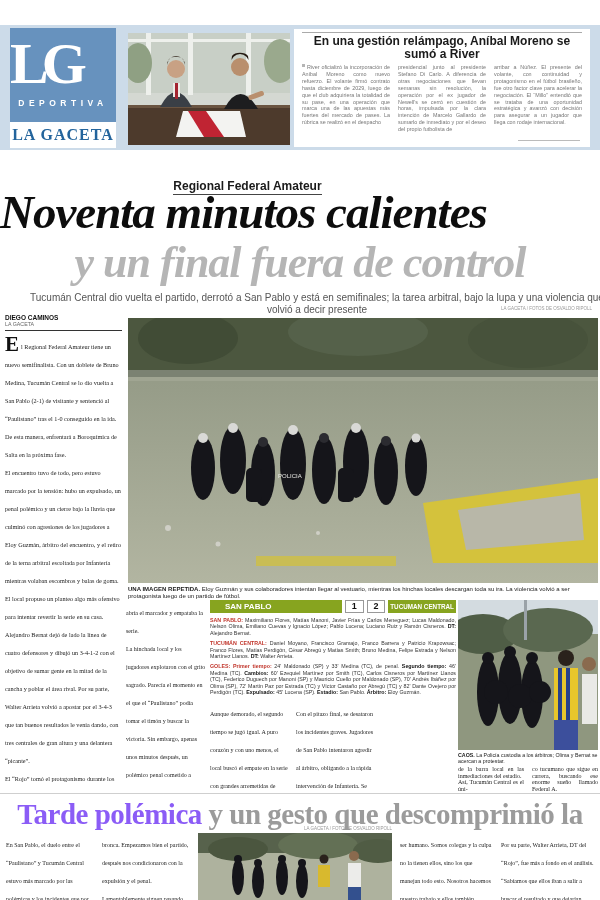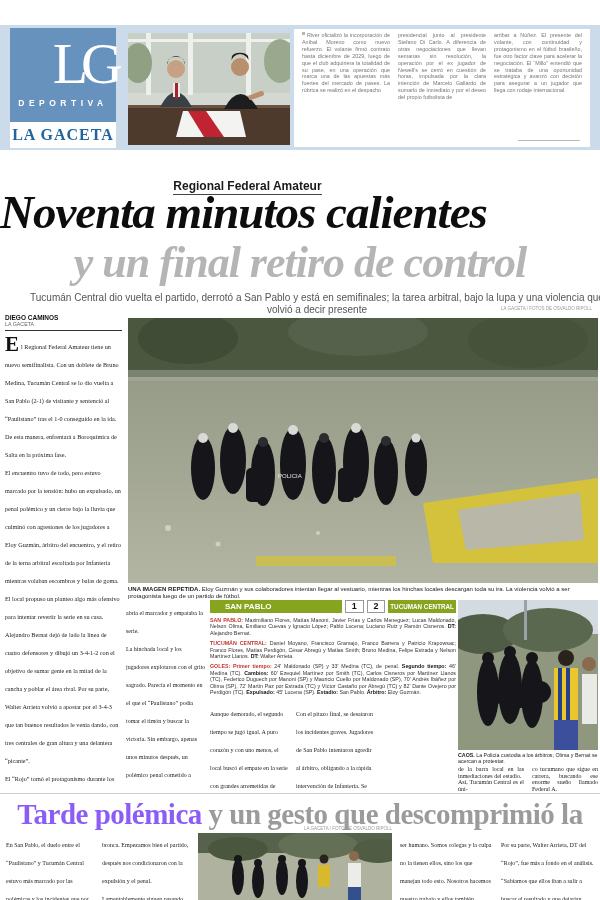--- a/index.html
+++ b/index.html
@@ -3,22 +3,22 @@
 <meta charset="utf-8">
 <style>
   html,body{margin:0;padding:0;background:#e9e9e9;}
   .page{position:relative;width:600px;height:900px;background:#fff;overflow:hidden;
         font-family:"Liberation Serif",serif;color:#222;}
   .abs{position:absolute;}
 
   
   .band{position:absolute;left:0;top:25px;width:600px;height:125px;background:#ccdbe9;}
   .logobox{position:absolute;left:10px;top:28px;width:106px;height:120px;background:#6792be;}
-  .lg-initials{display:block;text-align:right;font-family:"Liberation Serif",serif;
-      font-weight:normal;font-size:58px;line-height:64px;letter-spacing:-7px;color:#fff;margin-top:4px;}
+  .lg-initials{display:block;text-align:left;font-family:"Liberation Serif",serif;
+      font-weight:bold;font-size:58px;line-height:64px;letter-spacing:-7px;color:#fff;margin-top:4px;}
   .lg-division{display:block;text-align:center;font-family:"Liberation Sans",sans-serif;
       font-weight:bold;font-size:8.5px;letter-spacing:4.5px;color:#fff;margin-top:2px;}
   .lg-paper{position:absolute;left:0;bottom:0;width:106px;height:26px;background:#fff;
       text-align:center;font-family:"Liberation Serif",serif;font-weight:bold;font-size:16px;
       line-height:26px;letter-spacing:1px;color:#23649c;}
   .top-photo{position:absolute;left:128px;top:33px;width:162px;height:112px;overflow:hidden;}
   .top-story{position:absolute;left:294px;top:29px;width:296px;height:118px;background:#fff;
       padding:3px 8px;box-sizing:border-box;font-family:"Liberation Sans",sans-serif;}
   .top-story h2{margin:0;padding:2px 0 3px 0;border-top:1px solid #aaa;
       font-size:12px;line-height:13px;text-align:center;color:#1a1a1a;}
@@ -131,34 +131,35 @@
       <rect x="45" y="50" width="7" height="14" fill="#eceae6"></rect>
       <rect x="47" y="50" width="3" height="16" fill="#a32430"></rect>
       <circle cx="112" cy="34" r="9" fill="#b98f6d"></circle>
       <path d="M103 30 a9 9 0 0 1 18 0 l-1 -7 a9 6 0 0 0 -16 0 Z" fill="#241a12"></path>
       <path d="M96 76 Q112 46 130 76 Z" fill="#1d1d1f"></path>
       <rect x="120" y="60" width="16" height="5" rx="2" fill="#b98f6d" transform="rotate(-20 128 62)"></rect>
     </svg>
   </div>
 
   <div class="top-story">
+    <h2>En una gestión relámpago, Aníbal Moreno se sumó a River</h2>
     <div class="ts-cols">
       <div class="ts-col"><span class="bullet"></span><span>River oficializó la incorporación de Aníbal Moreno como nuevo refuerzo. El volante firmó contrato hasta diciembre de 2029, luego de que el club adquiriera la totalidad de su pase, en una operación que marca una de las apuestas más fuertes del mercado de pases. La rúbrica se realizó en el despacho</span></div>
       <div class="ts-col"><span>presidencial junto al presidente Stefano Di Carlo. A diferencia de otras negociaciones que llevan semanas sin resolución, la operación por el ex jugador de Newell's se cerró en cuestión de horas, impulsada por la clara intención de Marcelo Gallardo de sumarlo de inmediato y por el deseo del propio futbolista de</span></div>
       <div class="ts-col"><span>arribar a Núñez. El presente del volante, con continuidad y protagonismo en el fútbol brasileño, fue otro factor clave para acelerar la negociación. El “Millo” entendió que se trataba de una oportunidad estratégica y avanzó con decisión para asegurar a un jugador que llega con rodaje internacional.</span></div>
     </div>
     <div class="ts-endrule"></div>
   </div>
 
 
   <div class="kicker-wrap">
     <span class="kicker">Regional Federal Amateur</span>
   </div>
   <div class="hl1">Noventa minutos calientes</div>
-  <div class="hl2">y un final retiro de control</div>
+  <div class="hl2">y un final fuera de control</div>
   <div class="deck">Tucumán Central dio vuelta el partido, derrotó a San Pablo y está en semifinales; la tarea arbitral, bajo la lupa y una violencia que volvió a decir presente</div>
   <div class="hero-credit">LA GACETA / FOTOS DE OSVALDO RIPOLL</div>
 
   <div class="col1">
     <div class="byline-name">DIEGO CAMINOS</div>
     <div class="byline-org">LA GACETA</div>
     <div class="byline-rule"></div>
     <span class="dropcap">E</span>
     <span class="colbody">l Regional Federal Amateur tiene un nuevo semifinalista. Con un doblete de Bruno Medina, Tucumán Central se lo dio vuelta a San Pablo (2-1) de visitante y sentenció al “Paulistano” tras el 1-0 conseguido en la ida. De esta manera, enfrentará a Boroquímica de Salta en la próxima fase.
 El encuentro tuvo de todo, pero estuvo marcado por la tensión: hubo un expulsado, un penal polémico y un cierre bajo la lluvia que culminó con agresiones de los jugadores a Eloy Guzmán, árbitro del encuentro, y el retiro de la terna arbitral escoltada por Infantería mientras volaban escombros y balas de goma.

